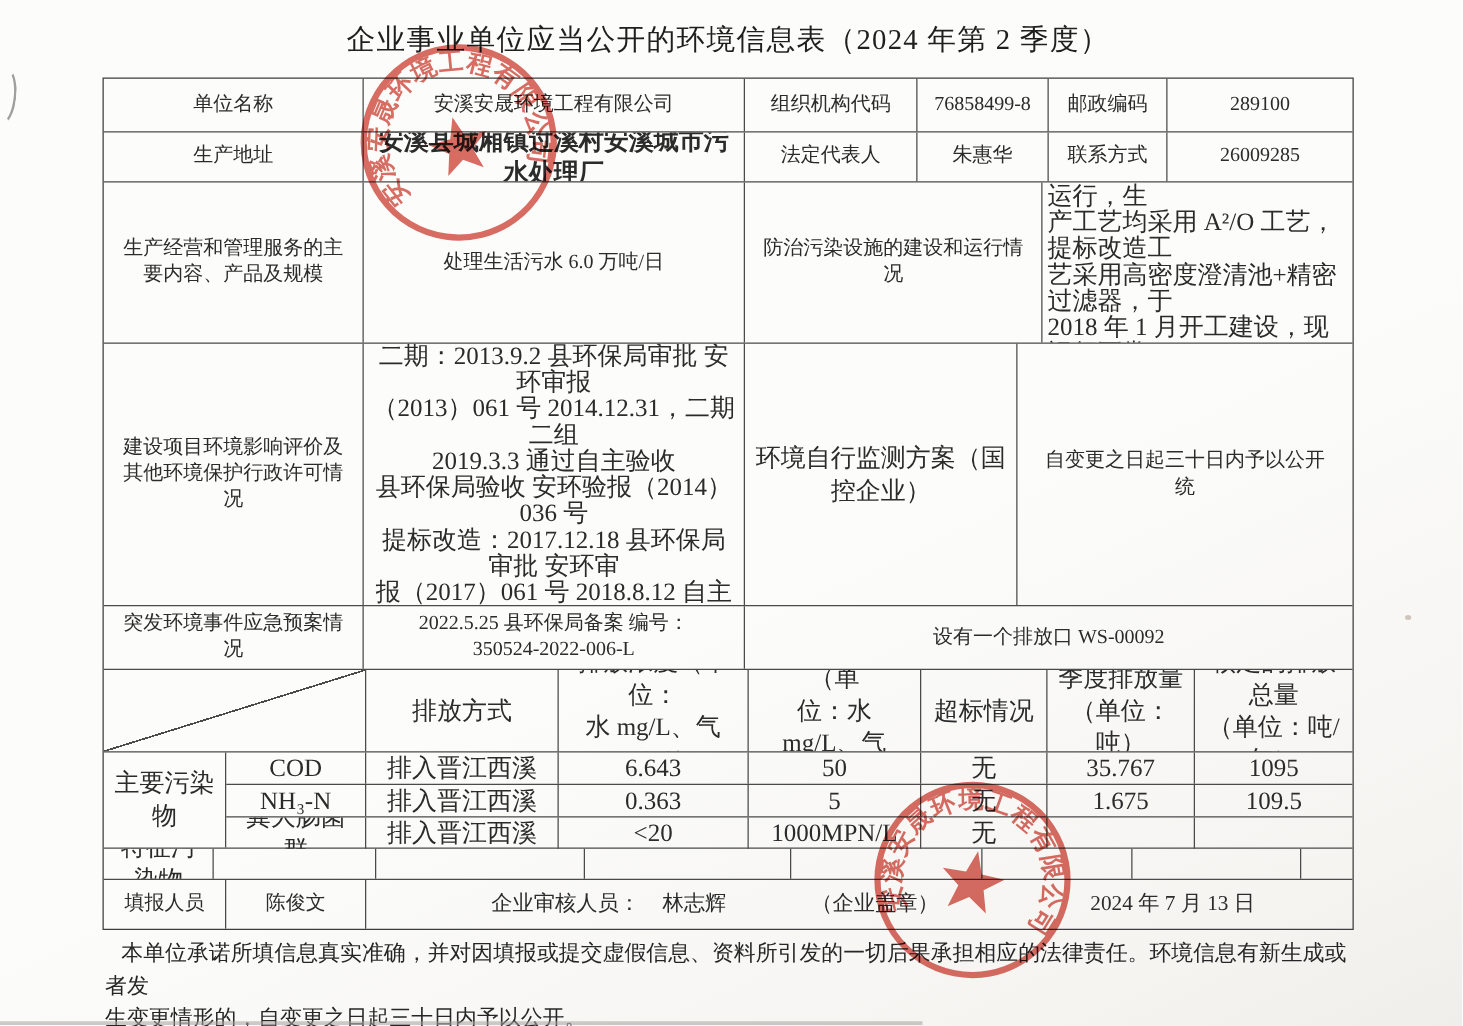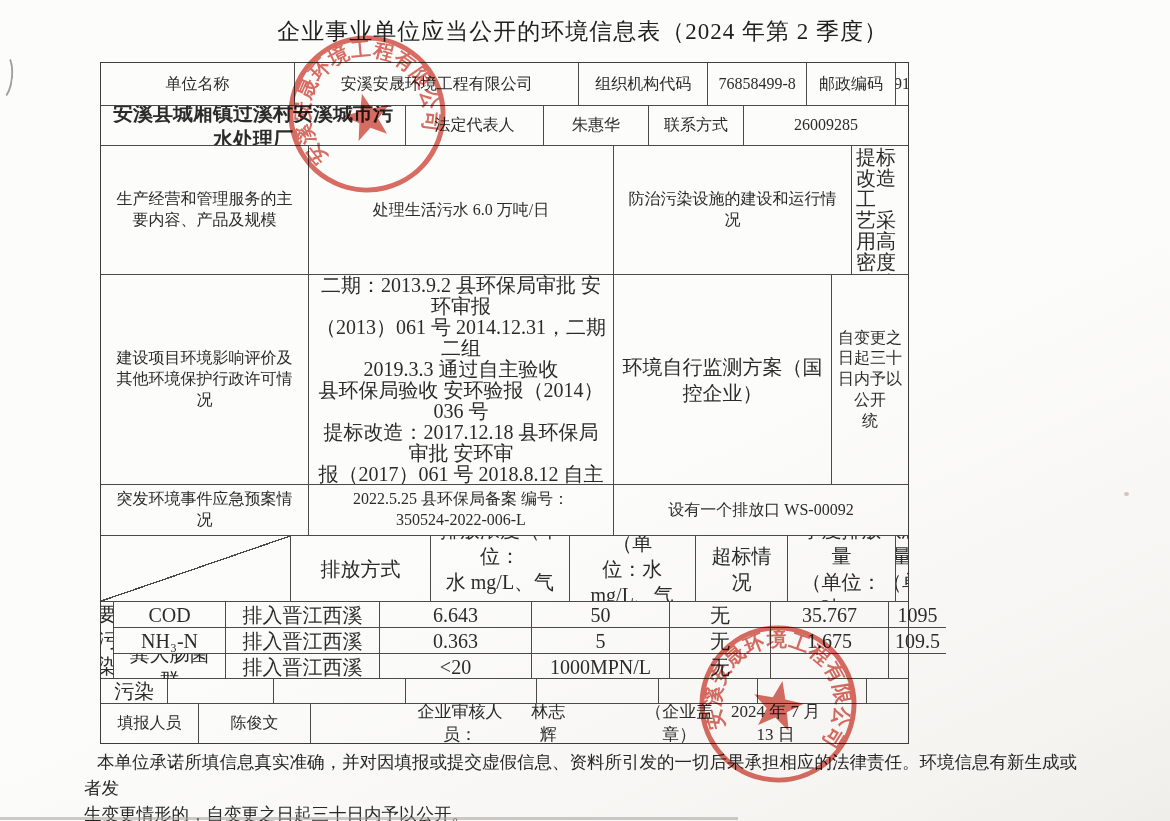--- a/index.html
+++ b/index.html
@@ -8,21 +8,21 @@
     position:relative;width:1170px;height:821px;overflow:hidden;
     background:linear-gradient(155deg,#fcfcfa 55%,#f5f4f1 88%,#efeeea 100%);
     font-family:"Liberation Serif","DejaVu Serif",serif;
     color:#2b2b2b;
   }
   .title{
     position:absolute;left:82px;top:16px;width:1001px;text-align:center;
     font-size:23px;font-weight:normal;letter-spacing:1px;color:#1f1f1f;
   }
   .tbl{
-    position:absolute;left:100px;top:62px;width:809px;box-sizing:border-box;
+    position:absolute;left:82px;top:62px;width:1001px;box-sizing:border-box;
     border:1.5px solid #3d3d3d;background:transparent;
   }
   .trow{display:flex;box-sizing:border-box;border-bottom:1px solid #4a4a4a;}
   .trow.noline{border-bottom:none;}
   .c{
     box-sizing:border-box;border-right:1px solid #4a4a4a;
     display:flex;align-items:center;justify-content:center;
     text-align:center;font-size:16px;padding:0 6px;overflow:hidden;line-height:1.3;
   }
   .c.last{border-right:none;flex:1;}
@@ -68,20 +68,21 @@
     <div class="trow" style="height:43px;">
       <div class="c" style="width:208px;">单位名称</div>
       <div class="c" style="width:305px;">安溪安晟环境工程有限公司</div>
       <div class="c" style="width:138px;">组织机构代码</div>
       <div class="c" style="width:105px;">76858499-8</div>
       <div class="c" style="width:95px;">邮政编码</div>
       <div class="c last">289100</div>
     </div>
 
     <div class="trow" style="height:40px;">
+      <div class="c" style="width:208px;">生产地址</div>
       <div class="c small" style="width:305px;font-weight:bold;">安溪县城厢镇过溪村安溪城市污水处理厂</div>
       <div class="c" style="width:138px;">法定代表人</div>
       <div class="c" style="width:105px;">朱惠华</div>
       <div class="c" style="width:95px;font-family:Liberation Serif, serif;">联系方式</div>
       <div class="c last">26009285</div>
     </div>
 
     <div class="trow" style="height:129px;">
       <div class="c pre" style="width:208px;">生产经营和管理服务的主
 要内容、产品及规模</div>

